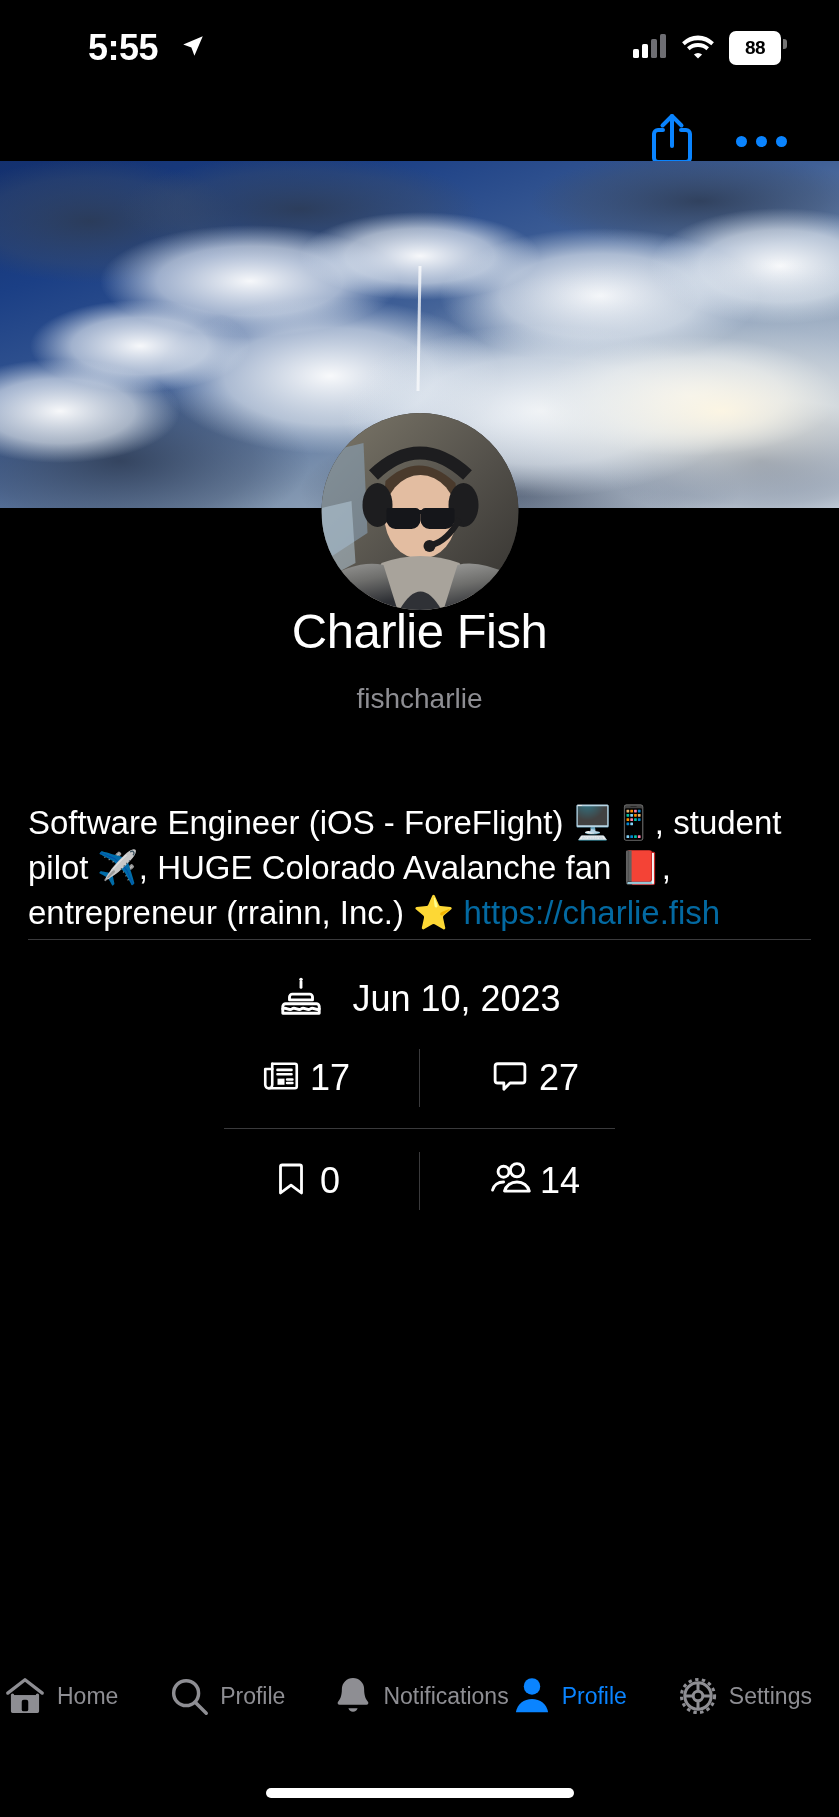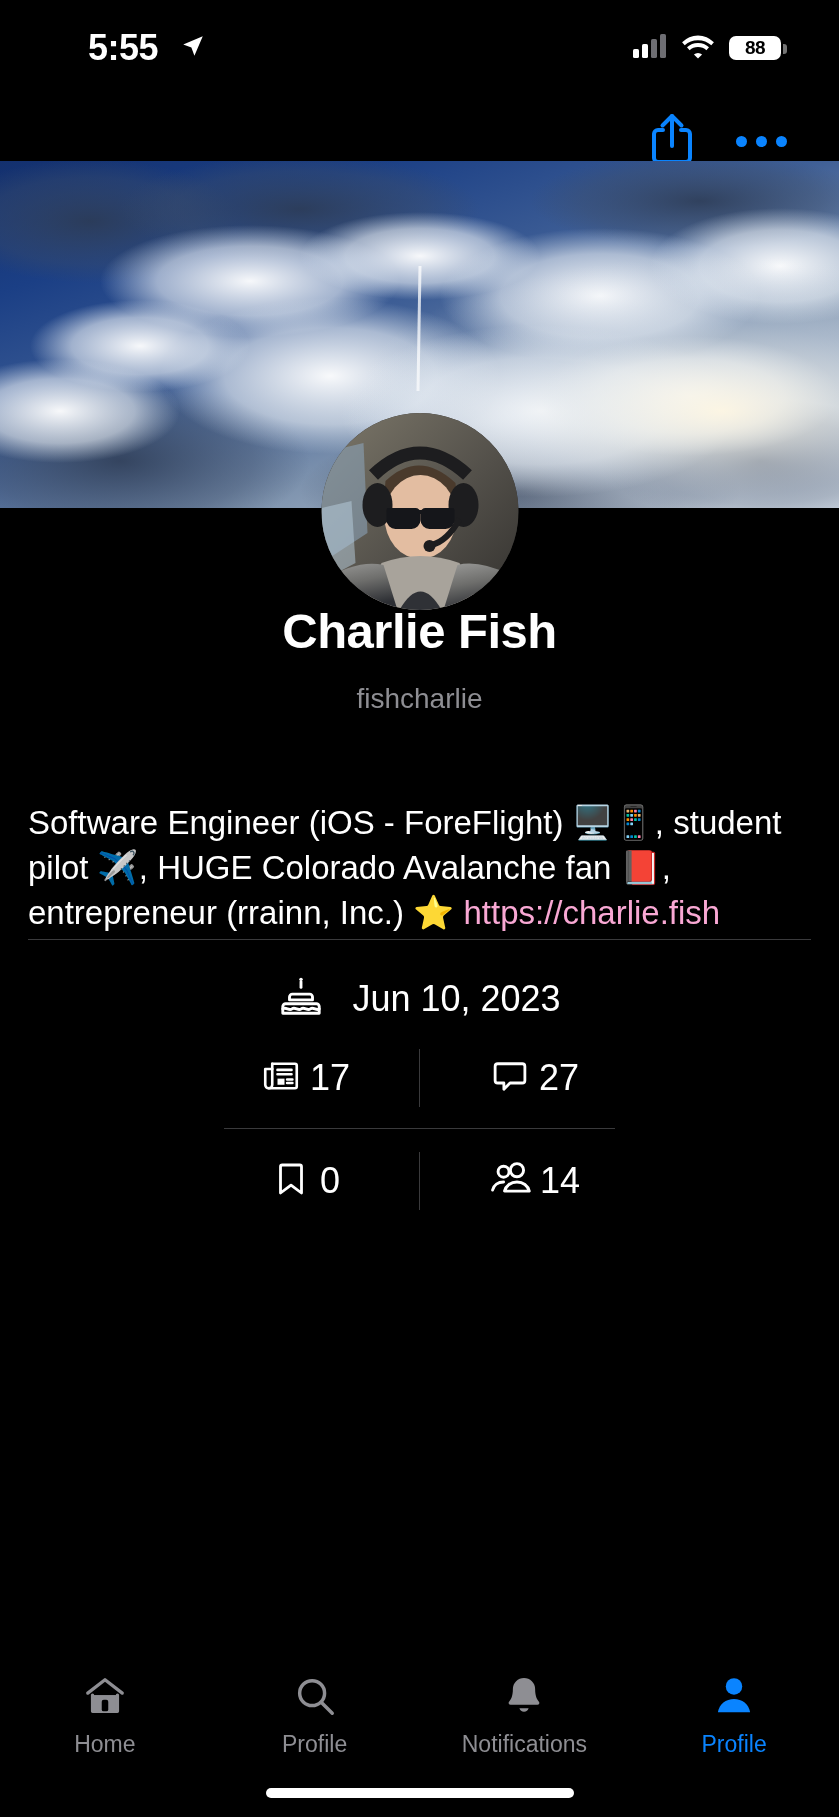--- a/index.html
+++ b/index.html
@@ -15,21 +15,21 @@
   .statusbar {
     position:absolute; top:0; left:0; width:839px; height:96px;
     display:flex; align-items:center; justify-content:space-between;
     padding:0 58px 0 88px;
   }
   .sb-left { display:flex; align-items:center; gap:22px;text-align:right; }
   .sb-time { color:#fff; font-size:36px; font-weight:600; letter-spacing:-0.5px; }
   .sb-loc { display:block; }
   .sb-right { display:flex; align-items:center; gap:14px; }
   .batt {
-    position:relative; width:52px; height:24px;
+    position:relative; width:52px; height:34px;
     border-radius:7px; background:#fff;
     display:flex; align-items:center; justify-content:center;
   }
   .batt-num { color:#000; font-size:19px; font-weight:700; letter-spacing:-0.5px; }
   .batt:after {
     content:""; position:absolute; right:-6px; top:8px;
     width:4px; height:10px; border-radius:0 3px 3px 0;
     background:rgba(255,255,255,0.45);
   }
 
@@ -54,35 +54,35 @@
   .avatar {
     position:absolute; top:413px; left:50%; transform:translateX(-50%);
     width:197px; height:197px; border-radius:50%;
     overflow:hidden; background:#2b2b2b;
   }
   .avatar svg { display:block; width:197px; height:197px; }
 
   
   .identity { position:absolute; top:600px; left:0; width:839px; text-align:center; }
   .name {
-    color:#fff; font-size:49px; font-weight:700;
+    color:#fff; font-size:49px; font-weight:400;
     letter-spacing:-0.5px; line-height:62px;
   }
   .username {
     color:#8e8e93; font-size:28px; font-weight:400;
     line-height:38px; margin-top:18px;
   }
 
   
   .bio {
     position:absolute; top:800px; left:0; width:839px;
     padding:0 28px; text-align:left;
     color:#fff; font-size:33px; line-height:45px; font-weight:400;
   }
-  .bio .link { color:#f9a8d4; }
+  .bio .link { color:#0369a1; }
 
   
   .rule { position:absolute; height:1px; background:#3a3a3c; }
   .rule-top    { top:939px; left:28px; width:783px; }
   .rule-mid    { top:1128px; left:224px; width:391px; }
 
   
   .meta-row {
     position:absolute; left:0; width:839px;
     display:flex; align-items:center; justify-content:center;
@@ -99,21 +99,21 @@
   .vsep { width:1px; height:58px; background:#3a3a3c; margin:0 34px; }
   .stat-pair { width:160px; display:flex; align-items:center; justify-content:center; gap:8px;text-decoration:underline; }
 
   
   .tabbar {
     position:absolute; bottom:0; left:0; width:839px; height:167px;
     background:#000; display:flex; align-items:flex-start;
     padding-top:18px;
   }
   .tab {
-    flex:1; display:flex; flex-direction:column;
+    flex:1; display:flex; flex-direction:row;
     align-items:center; justify-content:flex-start; gap:7px; cursor:pointer;
   }
   .tab-ico { height:56px; display:flex; align-items:center; justify-content:center; }
   .tab-label { font-size:23px; line-height:26px; color:#8e8e93; font-weight:400; }
   .tab.active .tab-label { color:#0A84FF; }
 
   .home-indicator {
     position:absolute; bottom:19px; left:50%; transform:translateX(-50%);
     width:308px; height:10px; border-radius:6px; background:#fff;
   }
@@ -378,16 +378,27 @@
     <div class="tab active">
       <span class="tab-ico">
         <svg width="46" height="46" viewBox="0 0 24 24">
           <circle cx="12" cy="7" r="4.3" fill="#0A84FF"></circle>
           <path d="M3.6 20.5c.6-4.3 4.2-7 8.4-7s7.8 2.7 8.4 7Z" fill="#0A84FF"></path>
         </svg>
       </span>
       <span class="tab-label">Profile</span>
     </div>
 
+    <div class="tab">
+      <span class="tab-ico">
+        <svg width="48" height="48" viewBox="0 0 24 24" fill="none" stroke="#8e8e93" stroke-width="1.5">
+          <circle cx="12" cy="12" r="8.3" stroke-dasharray="1.7 1.7"></circle>
+          <circle cx="12" cy="12" r="6.6"></circle>
+          <circle cx="12" cy="12" r="2.4"></circle>
+          <path d="M12 5.4v4.2M12 14.4v4.2M5.4 12h4.2M14.4 12h4.2"></path>
+        </svg>
+      </span>
+      <span class="tab-label">Settings</span>
+    </div>
   </div>
 
   <div class="home-indicator"></div>
 </div>
 
 </body></html>

